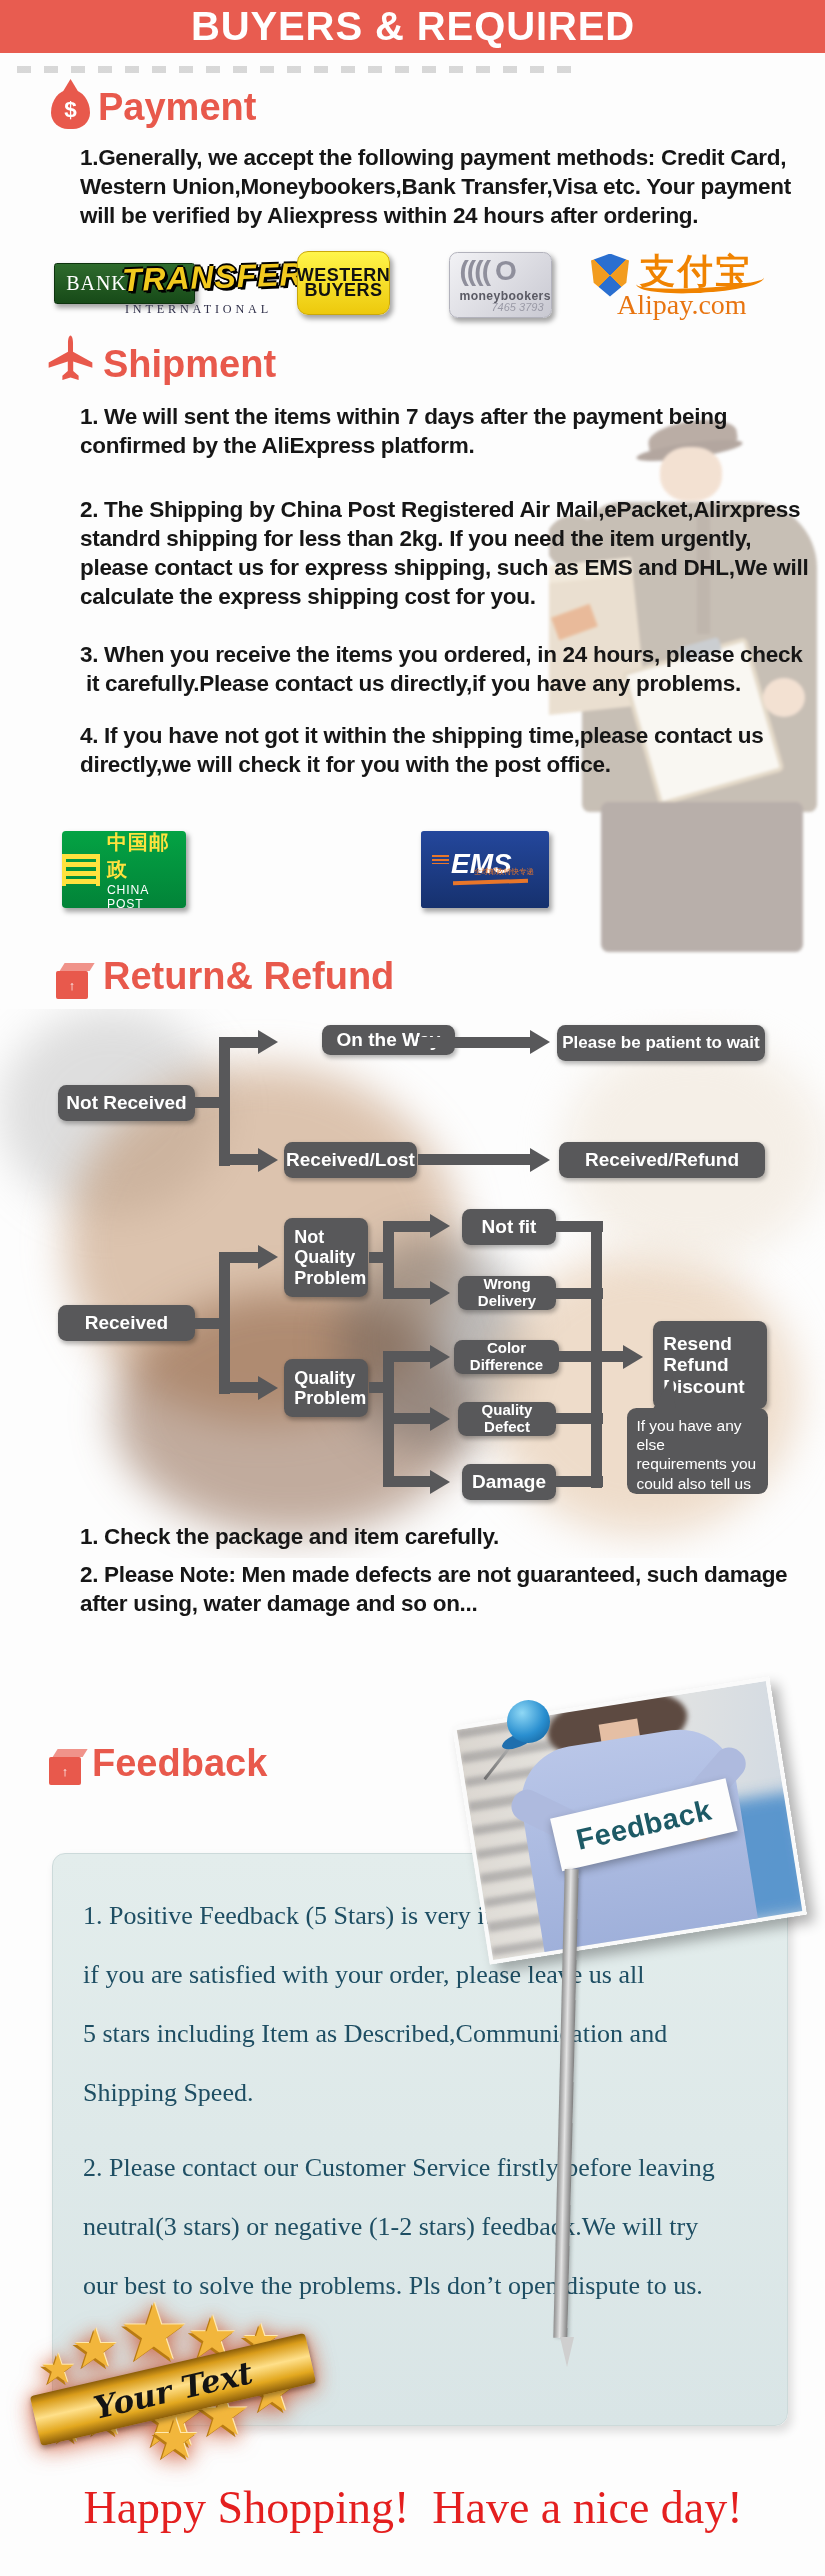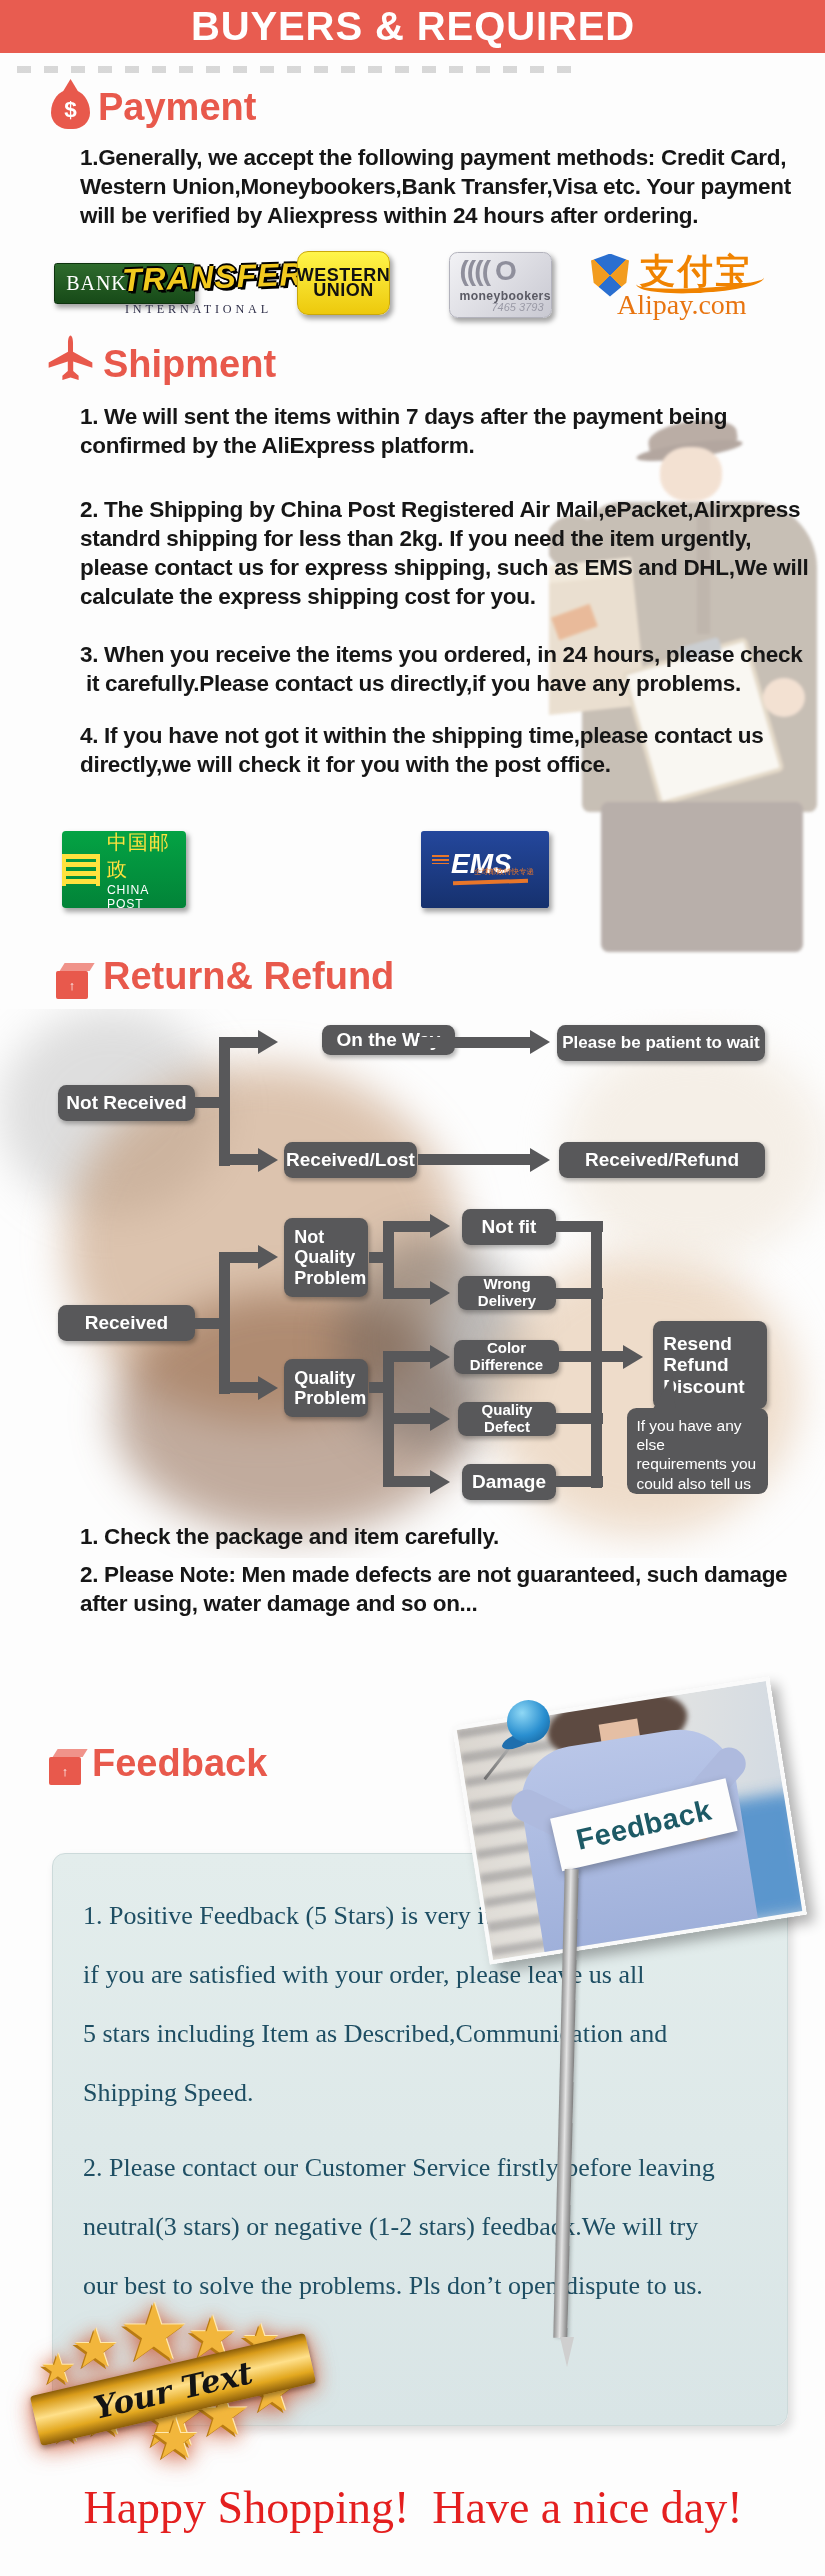--- a/index.html
+++ b/index.html
@@ -34,21 +34,21 @@
   .mb-arcs{color:#8f8f9c;font-size:28px;font-weight:bold;letter-spacing:-1.9px;}
   .mb-word{color:#5a5a64;font-size:12.2px;font-weight:bold;letter-spacing:0.4px;}
   .mb-num{color:#9a9aa6;font-size:11px;font-style:italic;}
   .ali-shield{clip-path:polygon(50% 0,100% 16%,93% 68%,50% 100%,7% 68%,0 16%);
      background:conic-gradient(from 45deg,#f29c1f 0 25%,#2a6fd0 25% 50%,#f29c1f 50% 75%,#2a6fd0 75%);border:0;}
   .ali-cn{color:#f08300;font-size:35px;font-weight:800;letter-spacing:2.8px;}
   .ali-swoosh{border-bottom:5.6px solid #f08300;border-radius:50%;}
   .ali-dom{color:#e87511;font-family:"Liberation Serif",serif;font-size:28px;}
   .cp-box{background:linear-gradient(180deg,#04a344,#028338);border-radius:3.8px;display:flex;align-items:center;justify-content:center;gap:6.6px;}
   .cp-emb{width:32px;height:32px;background:repeating-linear-gradient(180deg,#ffe23e 0 4.7px,transparent 4.7px 8.4px);border-left:4.7px solid #ffe23e;border-right:4.7px solid #ffe23e;}
-  .cp-cn{color:#ffe23e;font-size:20px;font-weight:normal;letter-spacing:0.9px;}
+  .cp-cn{color:#ffe23e;font-size:20px;font-weight:bold;letter-spacing:0.9px;}
   .cp-en{color:#fff;font-size:12.2px;letter-spacing:0.9px;}
   .dhl-box{background:#ffcc00;border-radius:2.8px;display:flex;align-items:center;justify-content:center;gap:5.6px;}
   .dhl-word{color:#d40511;font-size:34px;font-weight:800;font-style:italic;letter-spacing:-0.9px;}
   .dhl-stripes{width:22.5px;height:13px;background:repeating-linear-gradient(180deg,#d40511 0 2.8px,transparent 2.8px 5.6px);}
   .ems-box{background:linear-gradient(180deg,#24479c,#16316e);border-radius:2.8px;}
   .ems-word{color:#fff;font-size:28px;font-weight:800;font-style:italic;}
   .ems-cn{color:#e8762a;font-size:7.5px;}
   .ems-stripes{height:9.4px;background:repeating-linear-gradient(180deg,#e8762a 0 1.9px,transparent 1.9px 3.8px);}
   
   .flowbox{background:#58585A;color:#fff;border-radius:8.4px;display:flex;align-items:center;justify-content:center;
@@ -111,21 +111,21 @@
 
   <div class="abs" style="left:54px;top:259px;width:197px;height:58px;">
     <div class="abs bank-green logoshadow" style="left:0;top:3.8px;width:139px;height:39px;">
       <span class="bank-word">BANK</span>
     </div>
     <div class="abs transfer-word" style="left:68px;top:0;transform:rotate(-2deg);">TRANSFER</div>
     <div class="abs intl-word" style="left:71px;top:43px;">INTERNATIONAL</div>
   </div>
   <div class="abs wu-box logoshadow" style="left:297px;top:251px;width:91px;height:62px;">
     <span>WESTERN</span>
-    <span>UNION</span>
+    <span>BUYERS</span>
   </div>
   <div class="abs mb-card logoshadow" style="left:449px;top:252px;width:101px;height:64px;">
     <div class="abs mb-arcs" style="left:9.4px;top:1.9px;">(((( O</div>
     <div class="abs mb-word" style="left:9.4px;top:36px;">moneybookers</div>
     <div class="abs mb-num" style="right:7.5px;bottom:3.8px;">7465 3793</div>
   </div>
   <div class="abs" style="left:591px;top:248px;width:178px;height:73px;">
     <div class="abs ali-shield" style="left:0;top:5.6px;width:38px;height:43px;"></div>
     <div class="abs ali-cn" style="left:49px;top:0;">支付宝</div>
     <div class="abs ali-swoosh" style="left:45px;top:20.6px;width:128px;height:19px;transform:rotate(-3deg);"></div>

